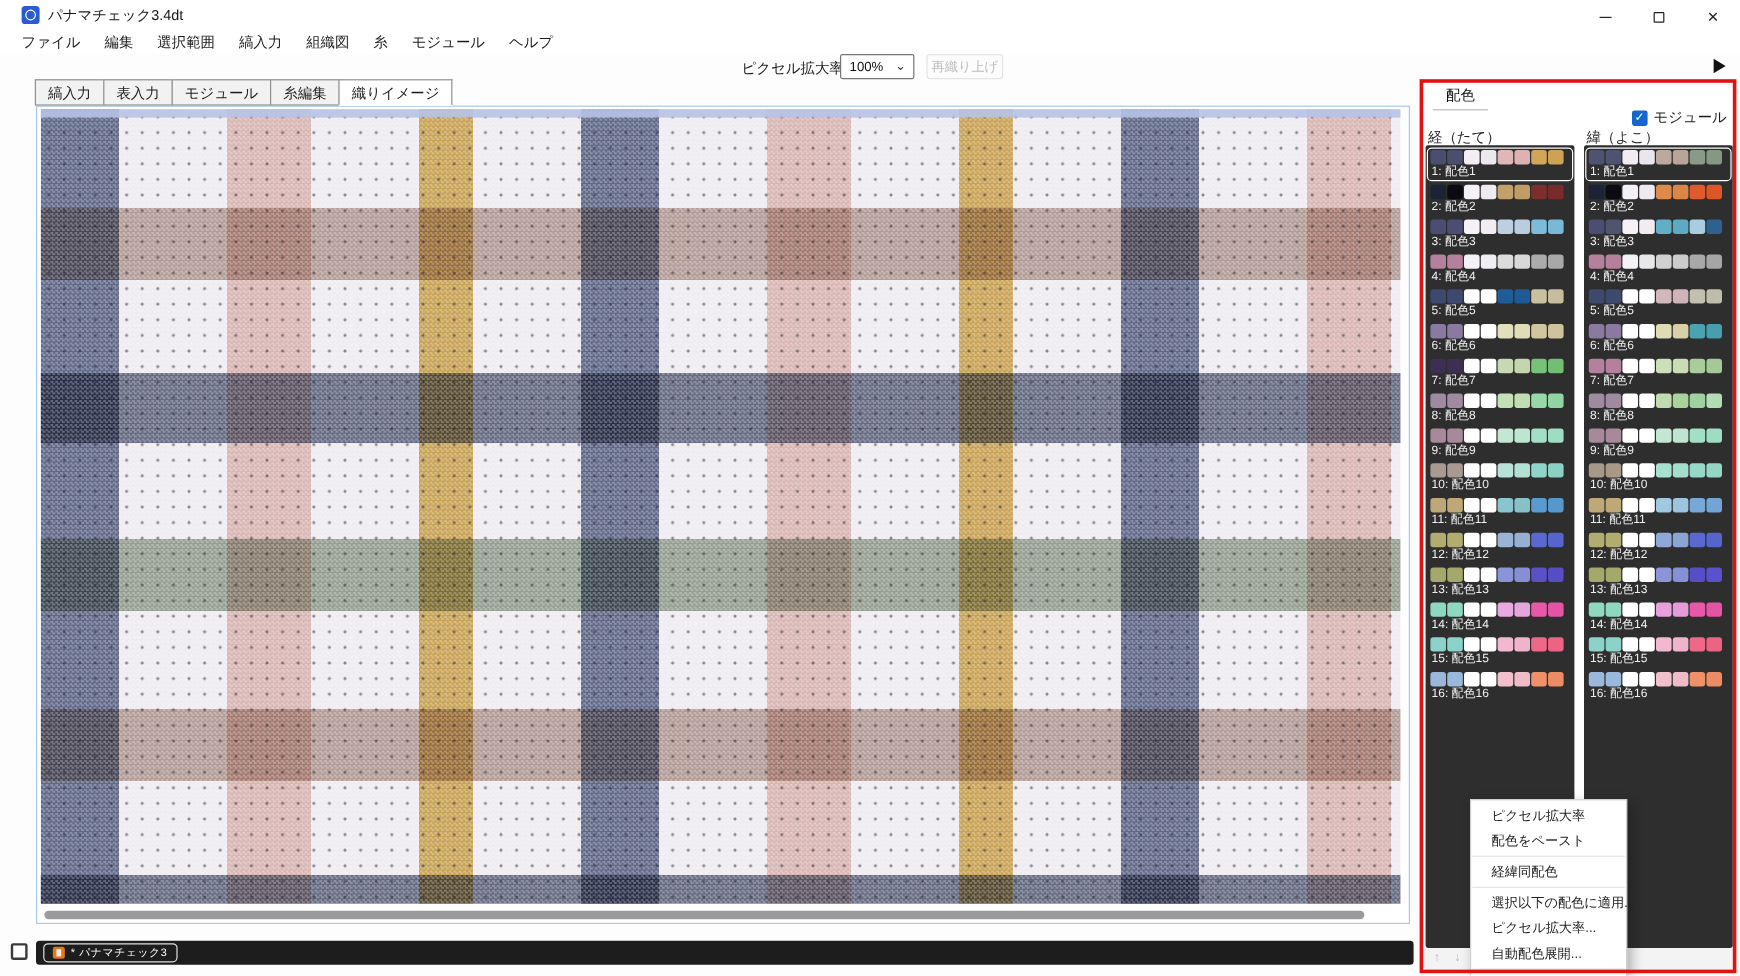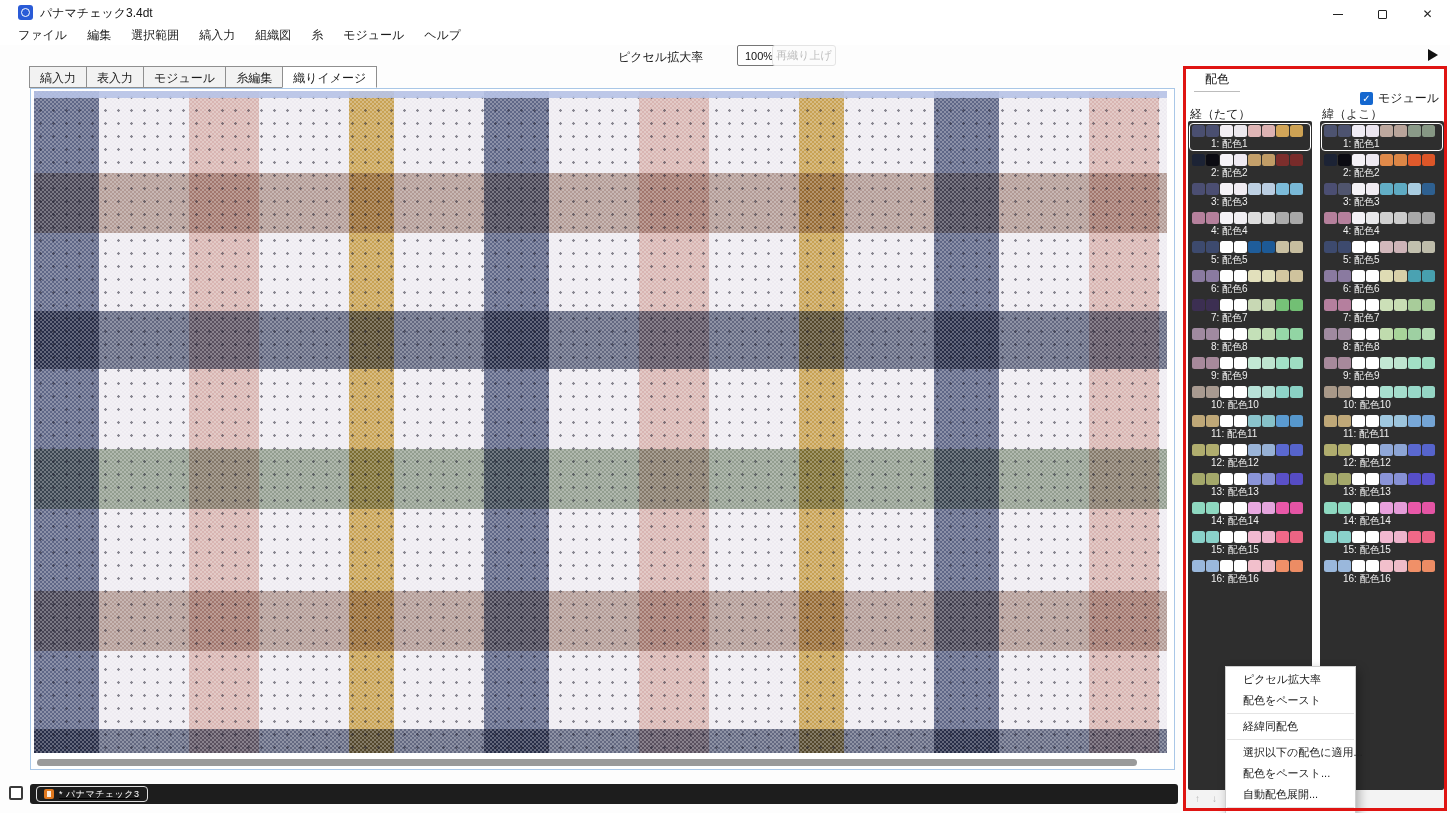--- a/index.html
+++ b/index.html
@@ -22,21 +22,21 @@
 
   
   .menubar { position:absolute; left:0; top:25px; width:1450px; height:20px; display:flex;
     align-items:center; padding-left:8px; background:#fff; }
   .menu-item { padding:0 10px; font-size:12px; color:#1a1a1a; }
 
   
   .toolbar-zoom-label { position:absolute; left:618px; top:49px; font-size:12px; color:#1a1a1a; }
   .zoom-select { position:absolute; left:700px; top:45px; width:62px; height:21px;
     border:1px solid #767676; border-radius:2px; background:#fff; font-size:11px; color:#111;
-    display:flex; align-items:center; padding-left:7px;margin-left:37px; }
+    display:flex; align-items:center; padding-left:7px; }
   .zoom-select .chev { position:absolute; right:6px; top:2px; font-size:11px; color:#333; }
   .reweave-btn { position:absolute; left:772px; top:45px; width:64px; height:21px;
     background:#fcfcfc; border:1px solid #e4e4e4; border-radius:3px; color:#bdbdbd;
     font-size:11px; display:flex; align-items:center; justify-content:center; }
   .play-arrow { position:absolute; left:1428px; top:49px; width:0; height:0;
     border-left:10px solid #111; border-top:6px solid transparent; border-bottom:6px solid transparent; }
 
   
   .tabbar { position:absolute; left:30px; top:66px; height:22px; display:flex; z-index:3; }
   .tab { padding:3px 10px 0 10px; font-size:12px; color:#1a1a1a; background:#f2f2f2;
@@ -51,21 +51,21 @@
     opacity:.9; }
   .hscroll { position:absolute; left:6px; bottom:3px; width:1100px; height:7px;
     background:#9a9a9a; border-radius:4px; }
 
   
   .dock-check { position:absolute; left:9px; top:786px; width:14px; height:14px;
     border:2px solid #3a3a3a; border-radius:2px; background:#fff; }
   .taskbar { position:absolute; left:30px; top:784px; width:1148px; height:20px;
     background:#1d1d1d; border-radius:3px; }
   .doc-tab { position:absolute; left:6px; top:2px; height:16px; border:1px solid #e0e0e0;
-    border-radius:4px; display:flex; align-items:center; gap:5px; padding:0 7px;text-decoration:underline; }
+    border-radius:4px; display:flex; align-items:center; gap:5px; padding:0 7px; }
   .doc-icon { width:10px; height:10px; background:#e0781e; border-radius:2px; position:relative; }
   .doc-icon::after { content:""; position:absolute; left:3px; top:2px; width:4px; height:6px;
     background:#fff; opacity:.85; }
   .doc-label { font-size:9px; color:#ffffff; letter-spacing:.5px; white-space:nowrap; }
 
   
   .color-panel { position:absolute; left:1186px; top:69px; width:258px; height:739px; background:#ffffff; }
   .panel-tab { position:absolute; left:8px; top:0; padding:2px 11px 3px 11px; font-size:12px;
     color:#111; background:#fff; border-bottom:1px solid #bcbcbc; }
   .sync-row { position:absolute; right:5px; top:21px; display:flex; align-items:center; gap:5px; }
@@ -77,21 +77,21 @@
   .col-header.warp { left:4px; }
   .col-header.weft { left:136px; }
   .scheme-col { position:absolute; top:52px; width:124px; height:669px; background:#2e2e2e;
     border-radius:2px; padding:2px 1px; overflow:hidden; }
   .scheme-col.warp-col { left:2px; }
   .scheme-col.weft-col { left:134px; }
   .scheme-row { border:1px solid transparent; border-radius:4px; padding:1px 2px 0 2px; margin-bottom:1px; }
   .scheme-row.selected { border-color:#ffffff; }
   .swatches { display:flex; gap:1px; }
   .swatch { width:13px; height:12px; border-radius:2.5px; }
-  .scheme-label { font-size:10px; color:#f0f0f0; line-height:13px; margin-left:19px; white-space:nowrap; }
+  .scheme-label { font-size:10px; color:#f0f0f0; line-height:13px; margin-left:1px; white-space:nowrap; }
   .panel-footer { position:absolute; left:0; top:721px; width:258px; height:18px; background:#f3f3f3;
     display:flex; align-items:center; gap:12px; padding-left:9px; }
   .footer-icon { font-size:10px; color:#b5b5b5; line-height:1; }
   .footer-icon.dark { color:#333; font-size:9px; }
 
   
   .context-menu { position:absolute; left:1225px; top:666px; width:131px; background:#ffffff;
     border:1px solid #cfcfcf; box-shadow:3px 4px 10px rgba(0,0,0,.3); padding:2px 0; z-index:20; }
   .cm-item { font-size:11px; color:#222; padding:3px 8px 3px 17px; white-space:nowrap; }
   .cm-sep { height:1px; background:#e4e4e4; margin:2px 1px; }
@@ -596,19 +596,19 @@
     </div>
 </div>
 
 <div class="context-menu">
     <div class="cm-item">ピクセル拡大率</div>
     <div class="cm-item">配色をペースト</div>
     <div class="cm-sep"></div>
     <div class="cm-item">経緯同配色</div>
     <div class="cm-sep"></div>
     <div class="cm-item">選択以下の配色に適用...</div>
-    <div class="cm-item">配色をペースト...</div>
+    <div class="cm-item">ピクセル拡大率...</div>
     <div class="cm-item">自動配色展開...</div>
     <div class="cm-sep"></div>
     <div class="cm-item">名前を編集...</div>
   </div>
 
 <div class="red-frame"></div>
 
 </body></html>

